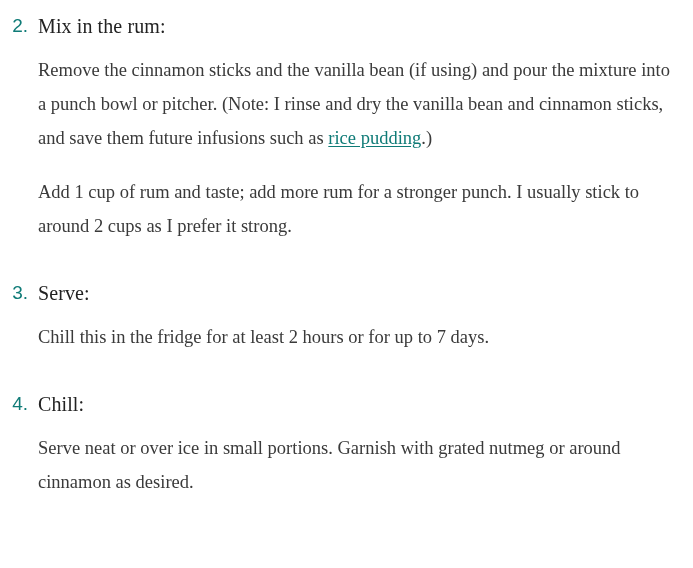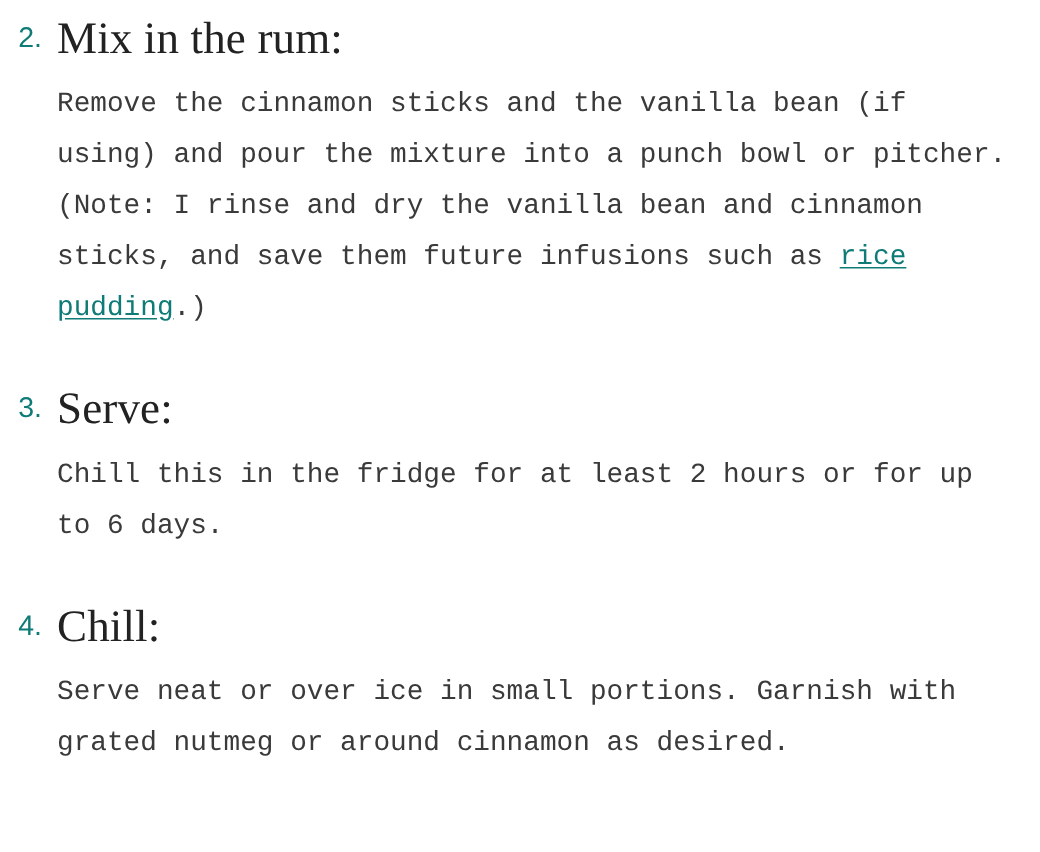--- a/index.html
+++ b/index.html
@@ -37,28 +37,28 @@
     line-height: 40px;
   }
   .step-body {
     flex: 1 1 auto;
     min-width: 0;
   }
   .step-title {
     margin: 0;
     font-family: "Liberation Serif", serif;
     font-weight: normal;
-    font-size: 30px;
+    font-size: 20px;
     line-height: 40px;
     color: #222222;
     letter-spacing: 0.1px;
   }
   .step-para {
     margin: 7px 0 0 0;
-    font-family: Liberation Mono, monospace;
+    font-family: Liberation Serif, serif;
     font-size: 18.5px;
     line-height: 34px;
     color: #3a3a3a;
   }
   .step-para + .step-para {
     margin-top: 20px;
   }
   .inline-link {
     color: #0f7b77;
     text-decoration: underline;
@@ -72,28 +72,29 @@
 </head>
 <body>
 
 <div class="recipe-steps">
 
   <div class="step">
     <div class="step-number">2.</div>
     <div class="step-body">
       <h3 class="step-title">Mix in the rum:</h3>
       <p class="step-para"><span>Remove the cinnamon sticks and the vanilla bean (if using) and pour the mixture into a punch bowl or pitcher. (Note: I rinse and dry the vanilla bean and cinnamon sticks, and save them future infusions such as </span><a class="inline-link">rice pudding</a><span class="tail">.)</span></p>
+      <p class="step-para"><span>Add 1 cup of rum and taste; add more rum for a stronger punch. I usually stick to around 2 cups as I prefer it strong.</span></p>
     </div>
   </div>
 
   <div class="step">
     <div class="step-number">3.</div>
     <div class="step-body">
       <h3 class="step-title">Serve:</h3>
-      <p class="step-para"><span>Chill this in the fridge for at least 2 hours or for up to 6 days.</span></p>
+      <p class="step-para"><span>Chill this in the fridge for at least 2 hours or for up to 7 days.</span></p>
     </div>
   </div>
 
   <div class="step">
     <div class="step-number">4.</div>
     <div class="step-body">
       <h3 class="step-title">Chill:</h3>
       <p class="step-para"><span>Serve neat or over ice in small portions. Garnish with grated nutmeg or around cinnamon as desired.</span></p>
     </div>
   </div>

